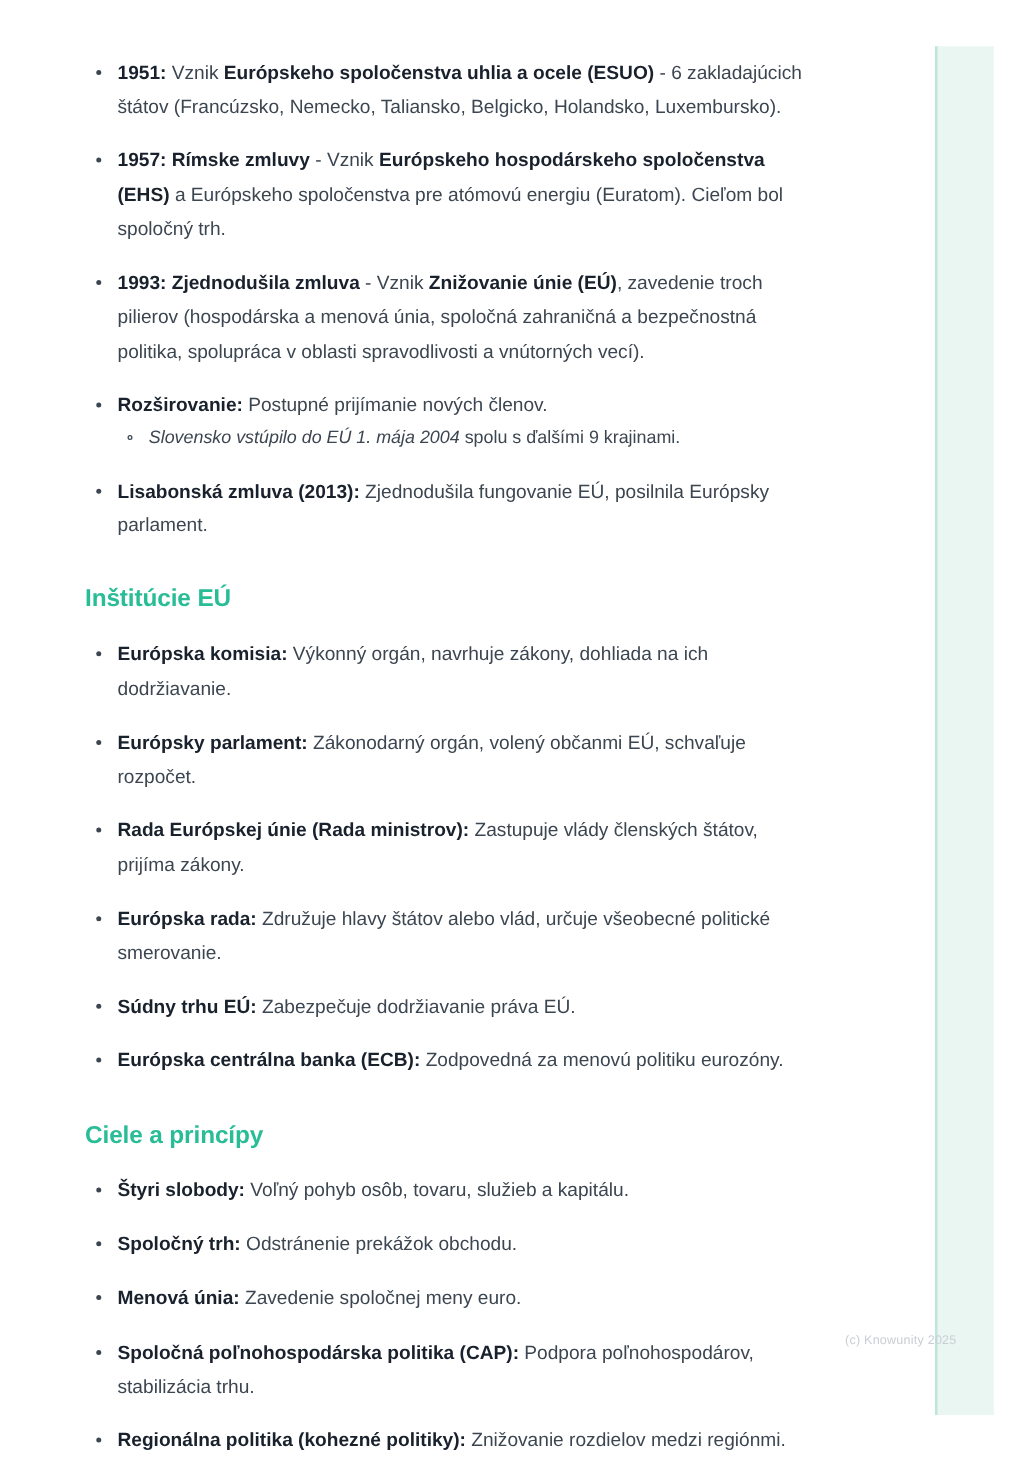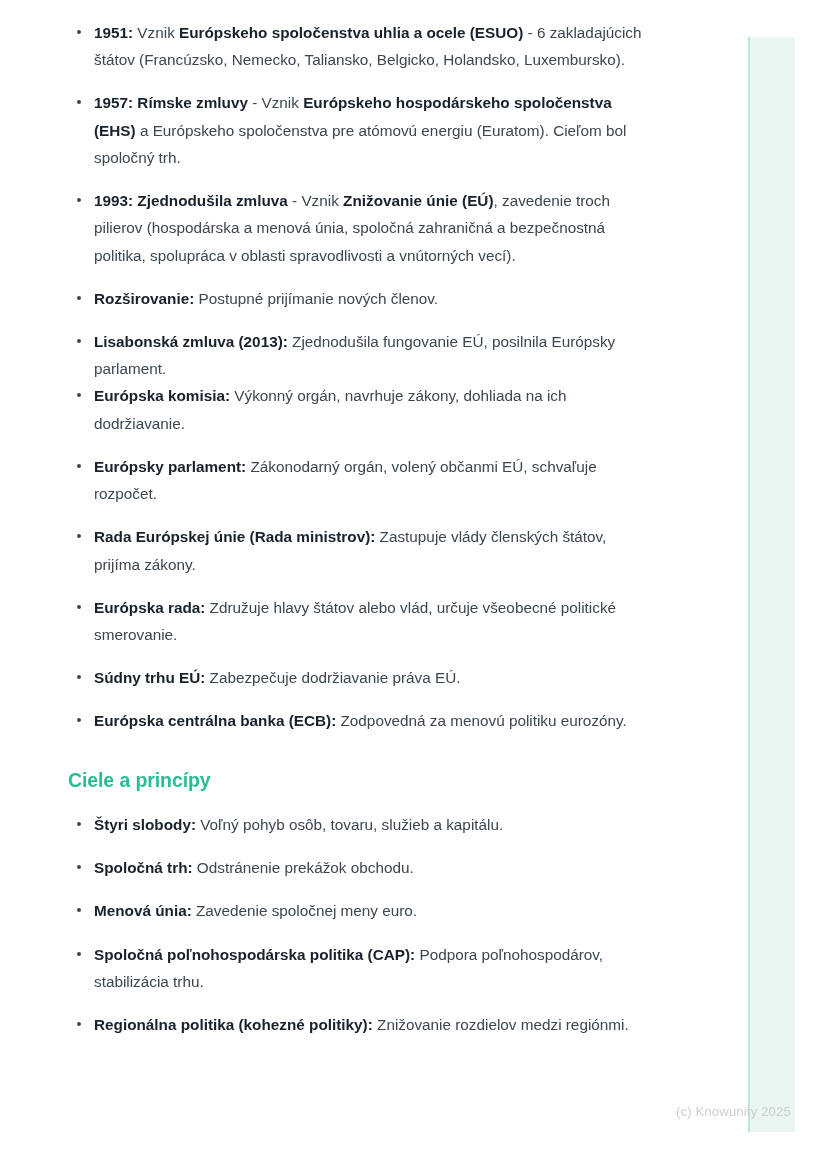--- a/index.html
+++ b/index.html
@@ -24,21 +24,21 @@
     width: 45px;
     height: 1095px;
     background: #e9f6f2;
     border-left: 2px solid #bfe4db;
   }
 
   
   #content {
     position: absolute;
     left: 68px;
-    top: 19px;
+    top: 45px;
     width: 575px;
   }
 
   
   .section-heading {
     color: #29bd97;
     font-size: 19.5px;
     font-weight: bold;
     line-height: 1.3;
     margin: 0;
@@ -100,53 +100,58 @@
   }
 
   .lead { font-weight: bold; color: #19212d; }
   .em-italic { font-style: italic; }
   .plain { font-weight: normal; }
 
   
   #footer-watermark {
     position: absolute;
     left: 676px;
-    top: 1104px;
-    font-size: 13px;
+    top: 1067px;
+    font-size: 10px;
     color: #c9ced3;
     letter-spacing: 0.2px;
     white-space: nowrap;
   }
 </style>
 </head>
 <body>
 
 <div id="side-bar"></div>
 
 <div id="content">
     <ul class="bullets">
       <li class="bullet-item"><span class="lead">1951:</span><span class="plain"> Vznik </span><span class="lead">Európskeho spoločenstva uhlia a ocele (ESUO)</span><span class="plain"> - 6 zakladajúcich štátov (Francúzsko, Nemecko, Taliansko, Belgicko, Holandsko, Luxembursko).</span></li>
       <li class="bullet-item"><span class="lead">1957: Rímske zmluvy</span><span class="plain"> - Vznik </span><span class="lead">Európskeho hospodárskeho spoločenstva (EHS)</span><span class="plain"> a Európskeho spoločenstva pre atómovú energiu (Euratom). Cieľom bol spoločný trh.</span></li>
       <li class="bullet-item"><span class="lead">1993: Zjednodušila zmluva</span><span class="plain"> - Vznik </span><span class="lead">Znižovanie únie (EÚ)</span><span class="plain">, zavedenie troch pilierov (hospodárska a menová únia, spoločná zahraničná a bezpečnostná politika, spolupráca v oblasti spravodlivosti a vnútorných vecí).</span></li>
-      <li class="bullet-item"><span class="lead">Rozširovanie:</span><span class="plain"> Postupné prijímanie nových členov.</span></li>
+      <li class="bullet-item"><span class="lead">Rozširovanie:</span><span class="plain"> Postupné prijímanie nových členov.</span><ul class="sub-bullets">
+          <li class="sub-bullet-item"><span class="em-italic">Slovensko vstúpilo do EÚ 1. mája 2004</span><span class="plain"> spolu s ďalšími 9 krajinami.</span></li>
+        </ul></li>
       <li class="bullet-item"><span class="lead">Lisabonská zmluva (2013):</span><span class="plain"> Zjednodušila fungovanie EÚ, posilnila Európsky parlament.</span></li>
     </ul>
+    <div class="heading-block">
+      <h2 class="section-heading">Inštitúcie EÚ</h2>
+    </div>
     <ul class="bullets">
       <li class="bullet-item"><span class="lead">Európska komisia:</span><span class="plain"> Výkonný orgán, navrhuje zákony, dohliada na ich dodržiavanie.</span></li>
       <li class="bullet-item"><span class="lead">Európsky parlament:</span><span class="plain"> Zákonodarný orgán, volený občanmi EÚ, schvaľuje rozpočet.</span></li>
       <li class="bullet-item"><span class="lead">Rada Európskej únie (Rada ministrov):</span><span class="plain"> Zastupuje vlády členských štátov, prijíma zákony.</span></li>
       <li class="bullet-item"><span class="lead">Európska rada:</span><span class="plain"> Združuje hlavy štátov alebo vlád, určuje všeobecné politické smerovanie.</span></li>
       <li class="bullet-item"><span class="lead">Súdny trhu EÚ:</span><span class="plain"> Zabezpečuje dodržiavanie práva EÚ.</span></li>
       <li class="bullet-item"><span class="lead">Európska centrálna banka (ECB):</span><span class="plain"> Zodpovedná za menovú politiku eurozóny.</span></li>
     </ul>
     <div class="heading-block">
       <h2 class="section-heading">Ciele a princípy</h2>
     </div>
     <ul class="bullets">
       <li class="bullet-item"><span class="lead">Štyri slobody:</span><span class="plain"> Voľný pohyb osôb, tovaru, služieb a kapitálu.</span></li>
-      <li class="bullet-item"><span class="lead">Spoločná trh:</span><span class="plain"> Odstránenie prekážok obchodu.</span></li>
+      <li class="bullet-item"><span class="lead">Spoločný trh:</span><span class="plain"> Odstránenie prekážok obchodu.</span></li>
       <li class="bullet-item"><span class="lead">Menová únia:</span><span class="plain"> Zavedenie spoločnej meny euro.</span></li>
       <li class="bullet-item"><span class="lead">Spoločná poľnohospodárska politika (CAP):</span><span class="plain"> Podpora poľnohospodárov, stabilizácia trhu.</span></li>
       <li class="bullet-item"><span class="lead">Regionálna politika (kohezné politiky):</span><span class="plain"> Znižovanie rozdielov medzi regiónmi.</span></li>
     </ul>
   </div>
 
 <div id="footer-watermark">(c) Knowunity 2025</div>
 
 </body></html>

